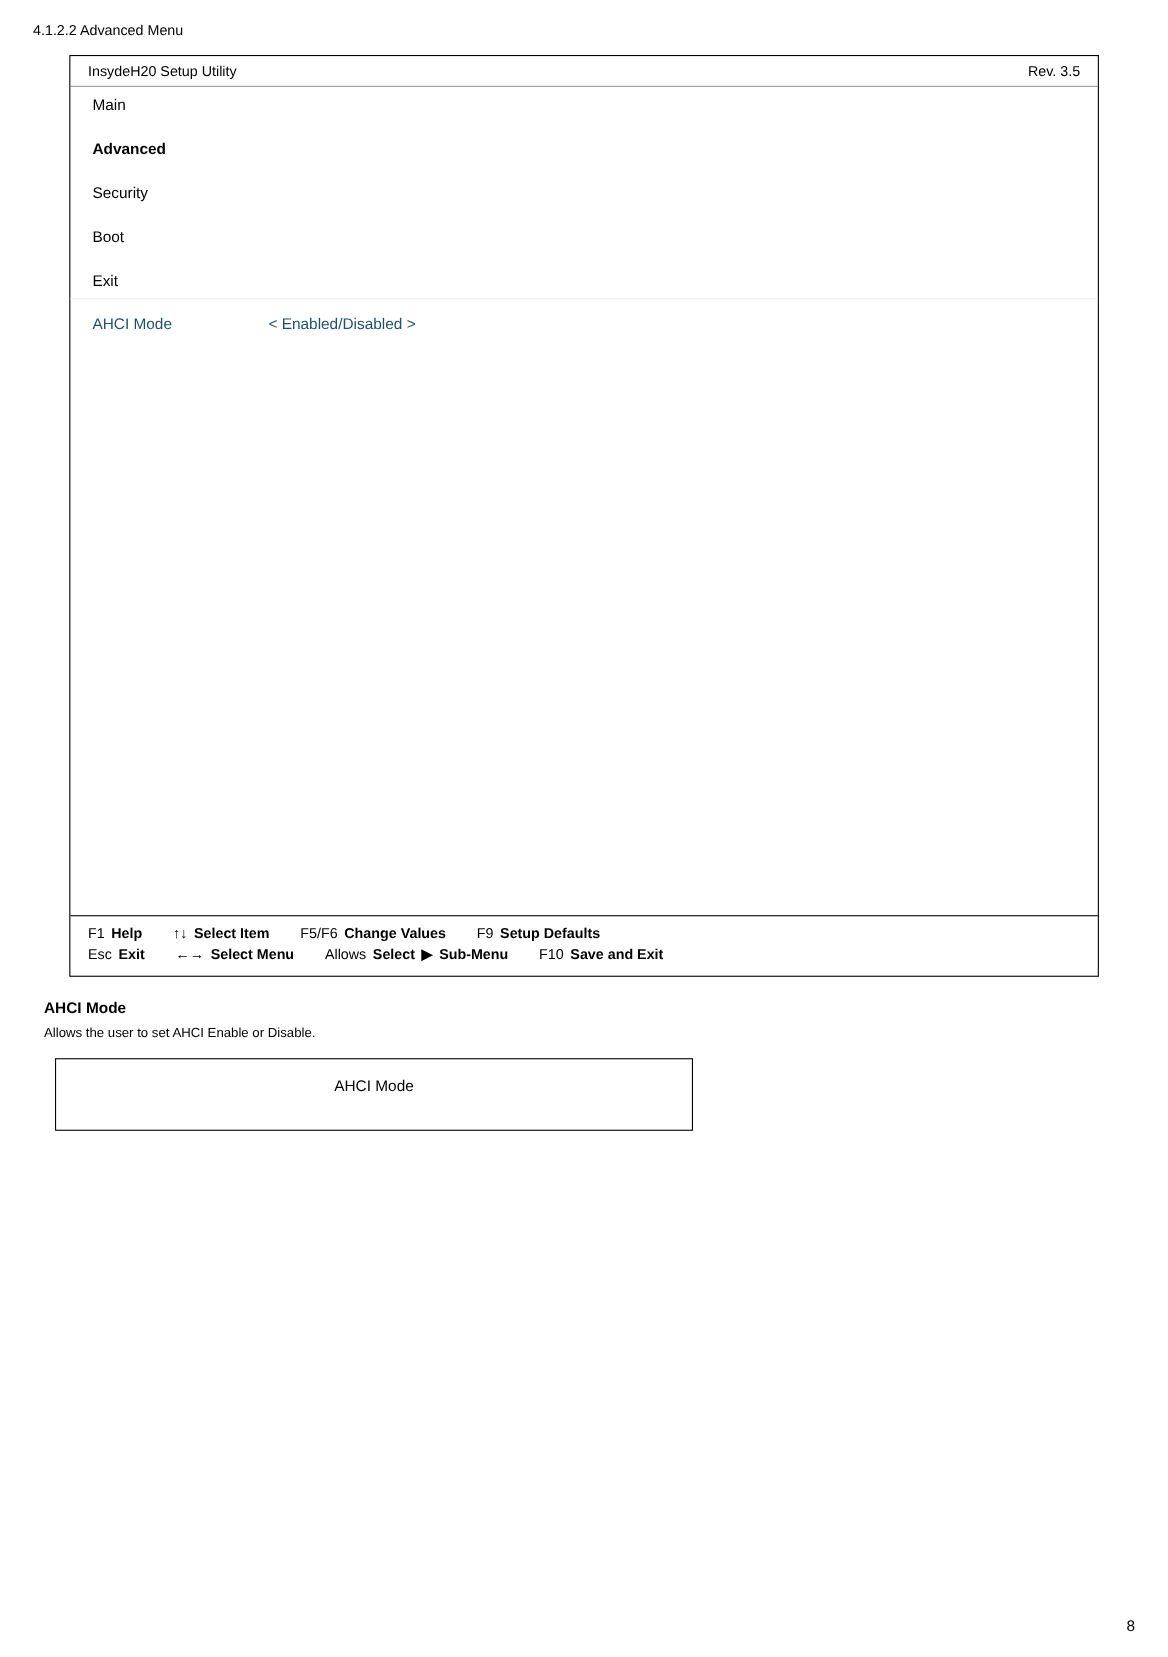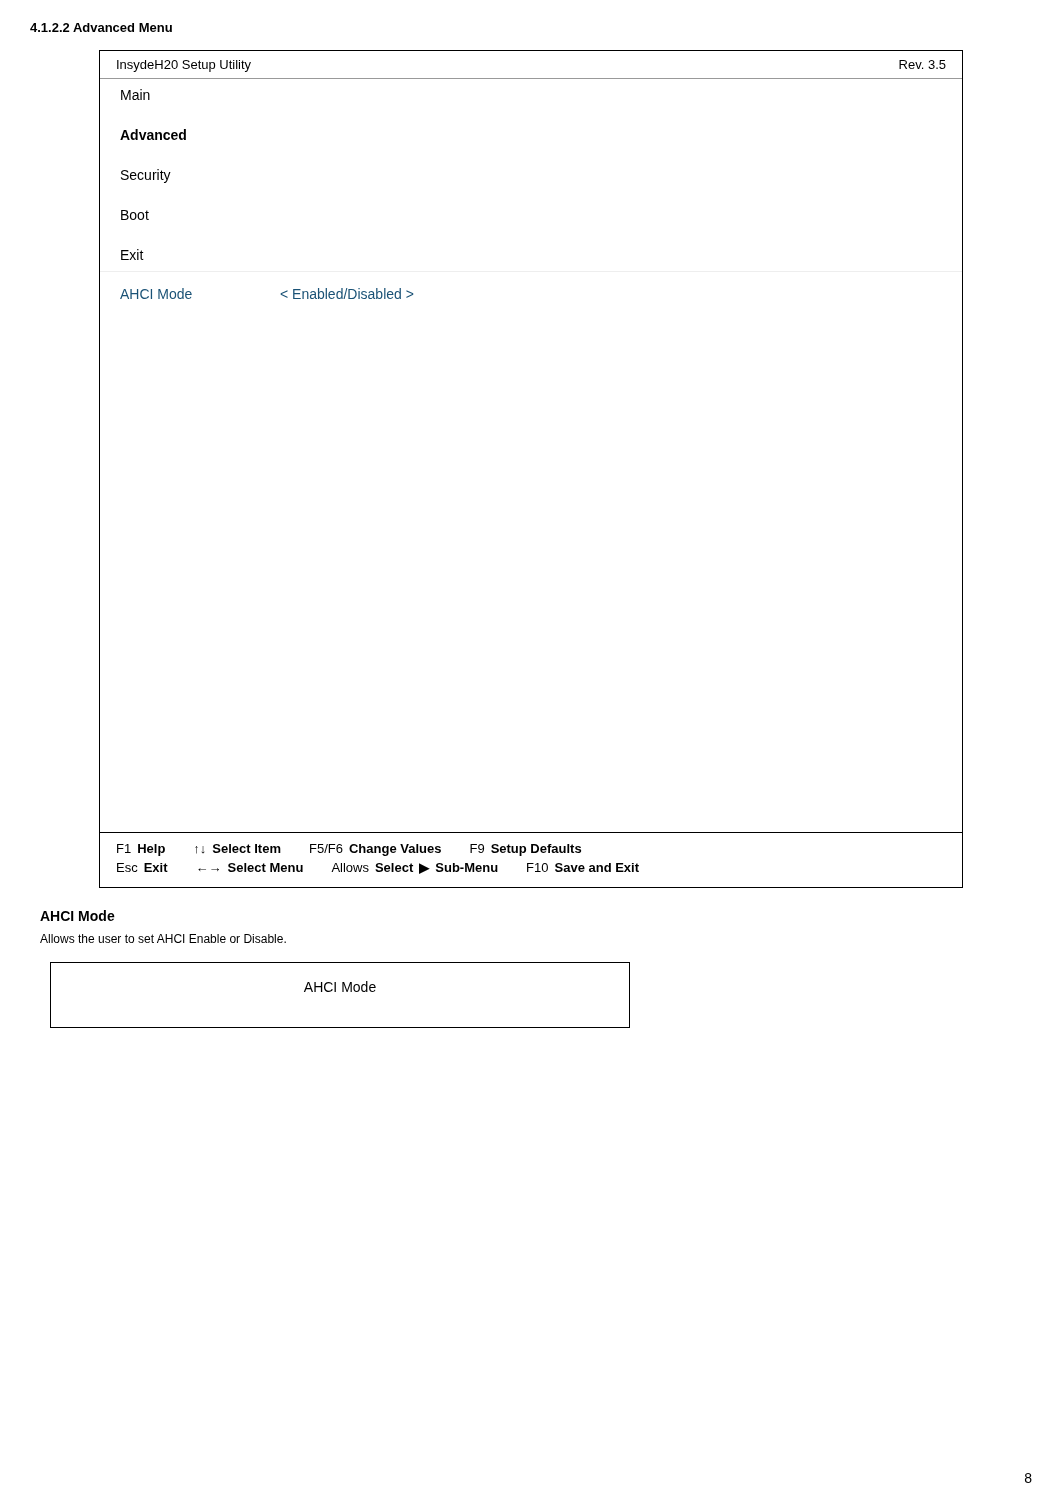--- a/index.html
+++ b/index.html
@@ -11,26 +11,26 @@
       background: #ffffff;
       font-family: Arial, sans-serif;
       font-size: 14px;
       color: #000000;
       width: 1062px;
       min-height: 1506px;
       padding: 20px 30px;
     }
     .section-heading {
       font-size: 13px;
-      font-weight: bold;
+      font-weight: normal;
       margin-bottom: 12px;
     }
     .bios-frame {
       border: 1px solid #000;
-      width: 864px;
+      width: 936px;
       margin: 15px auto 20px auto;
       background: #fff;
     }
     .bios-titlebar {
       display: flex;
       justify-content: space-between;
       align-items: center;
       padding: 6px 16px;
       border-bottom: 1px solid #999;
       font-size: 13px;

